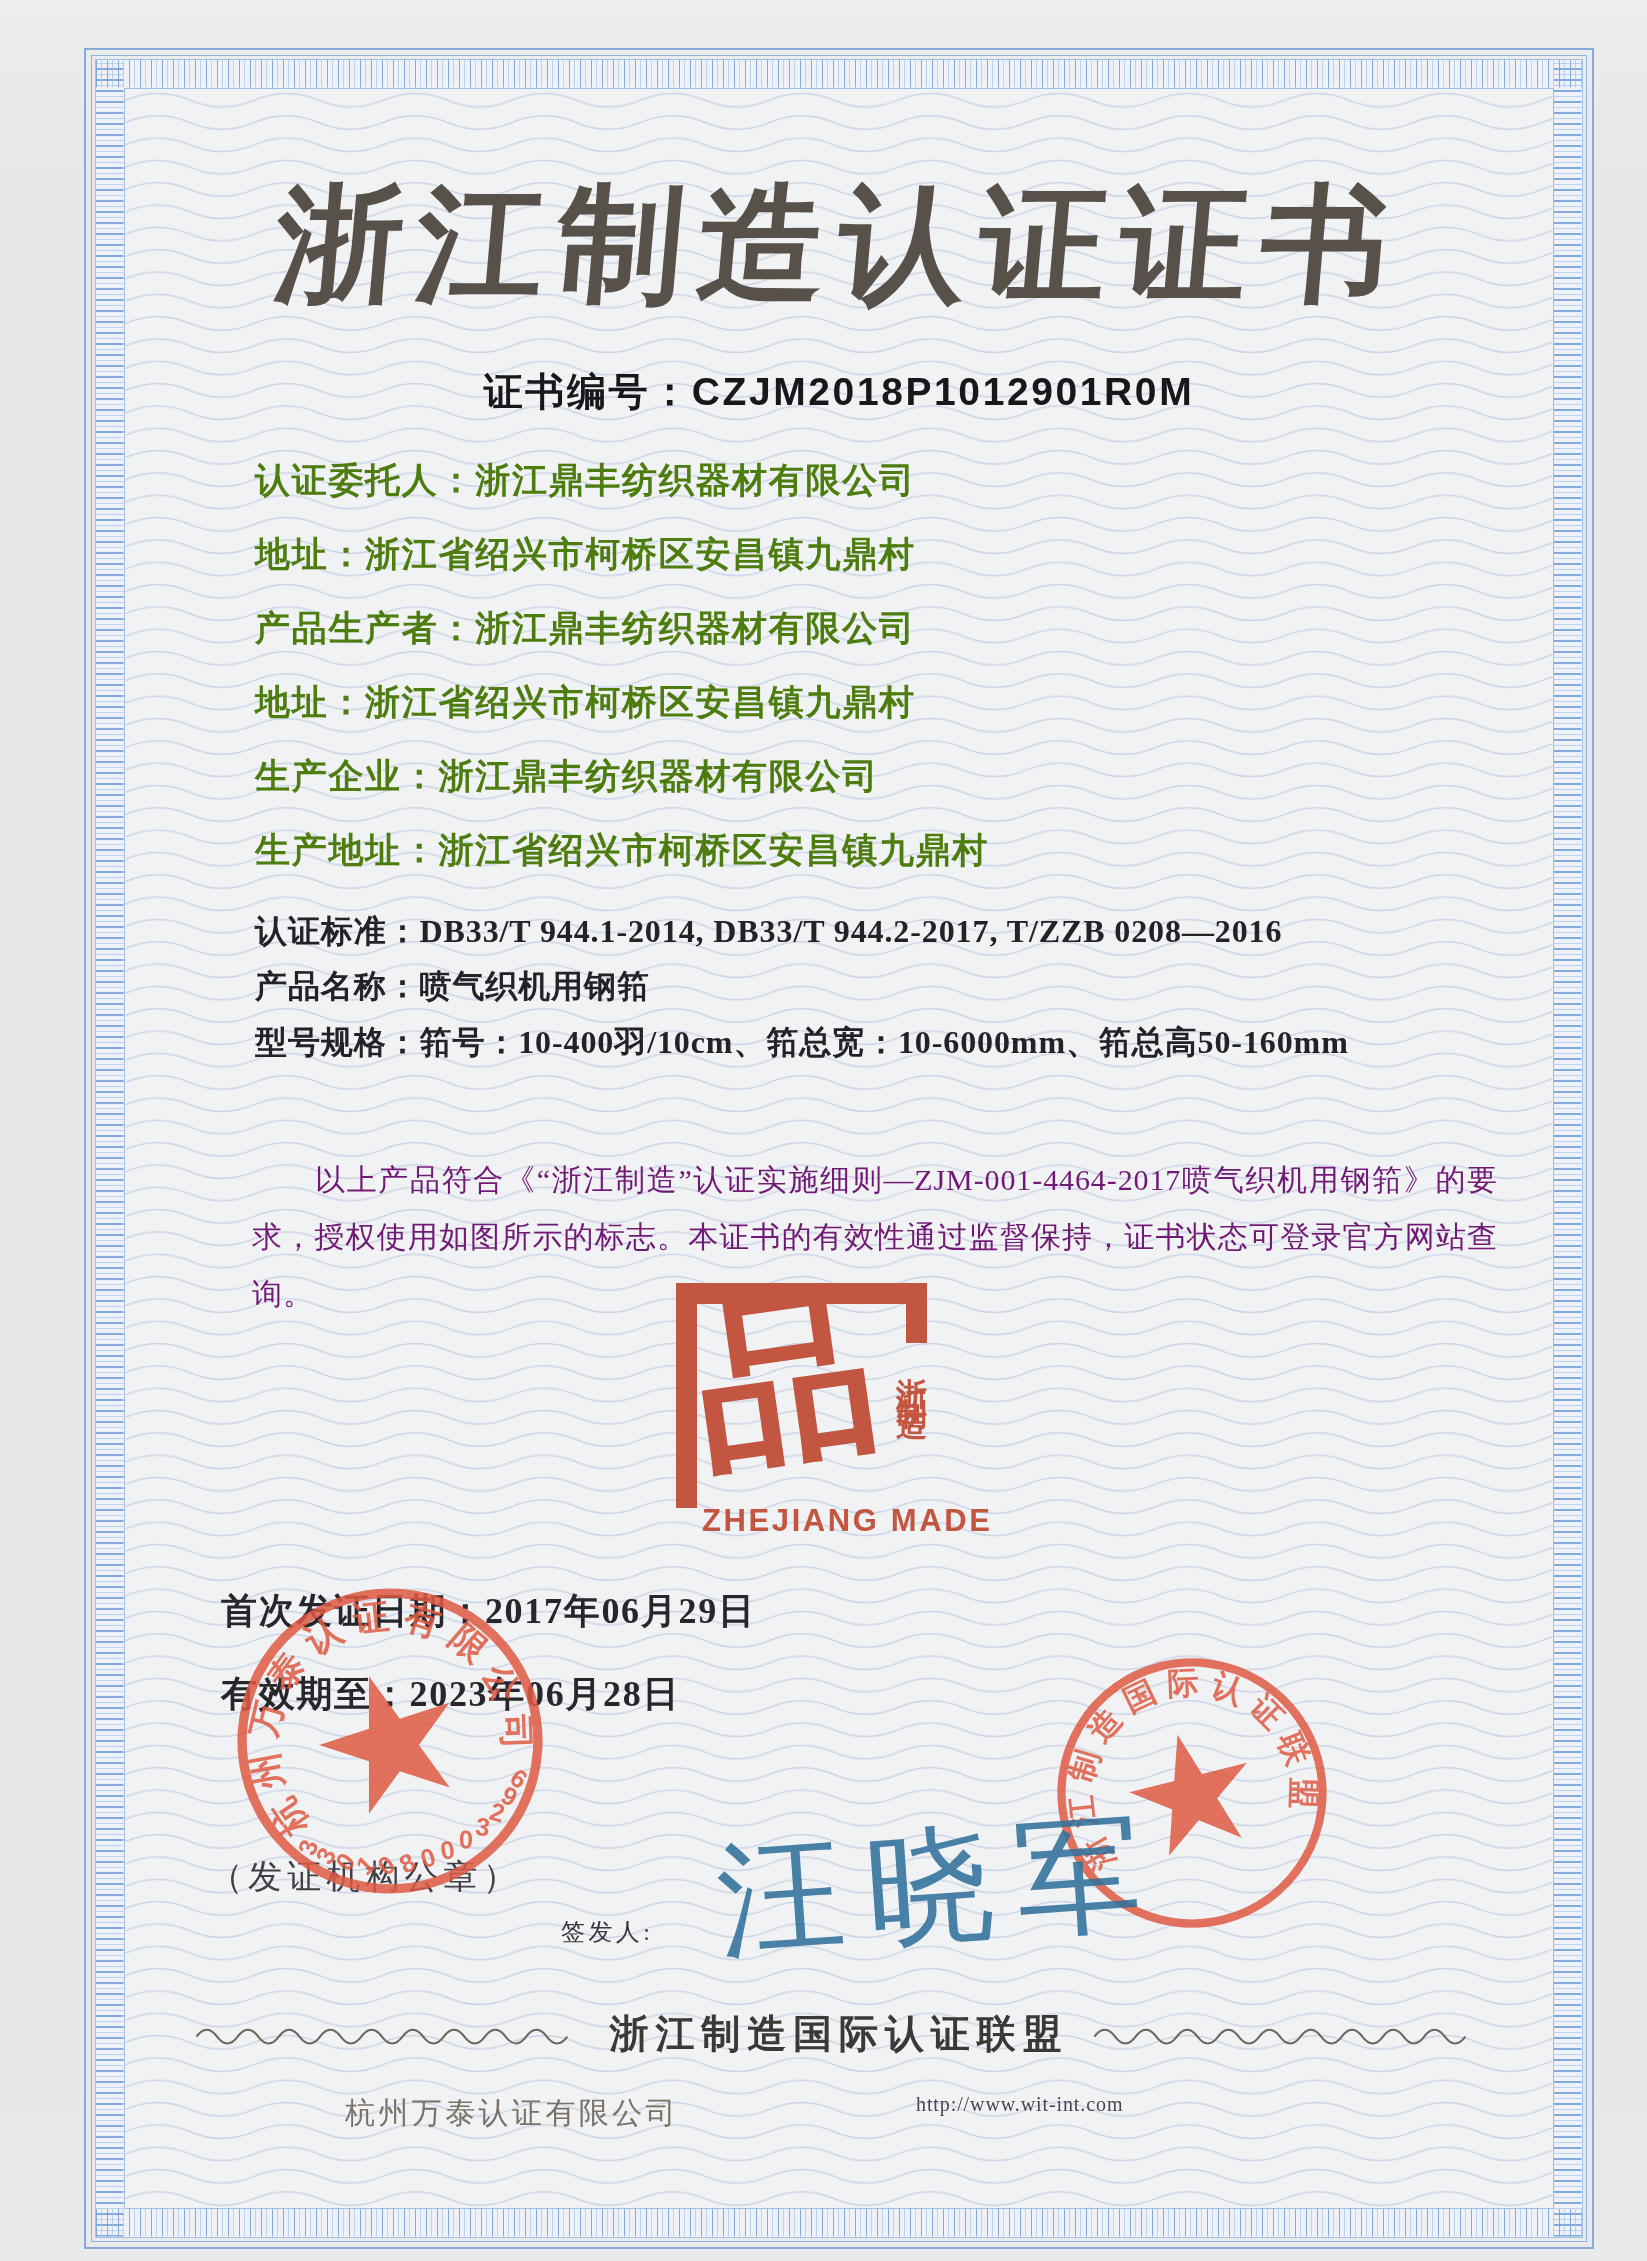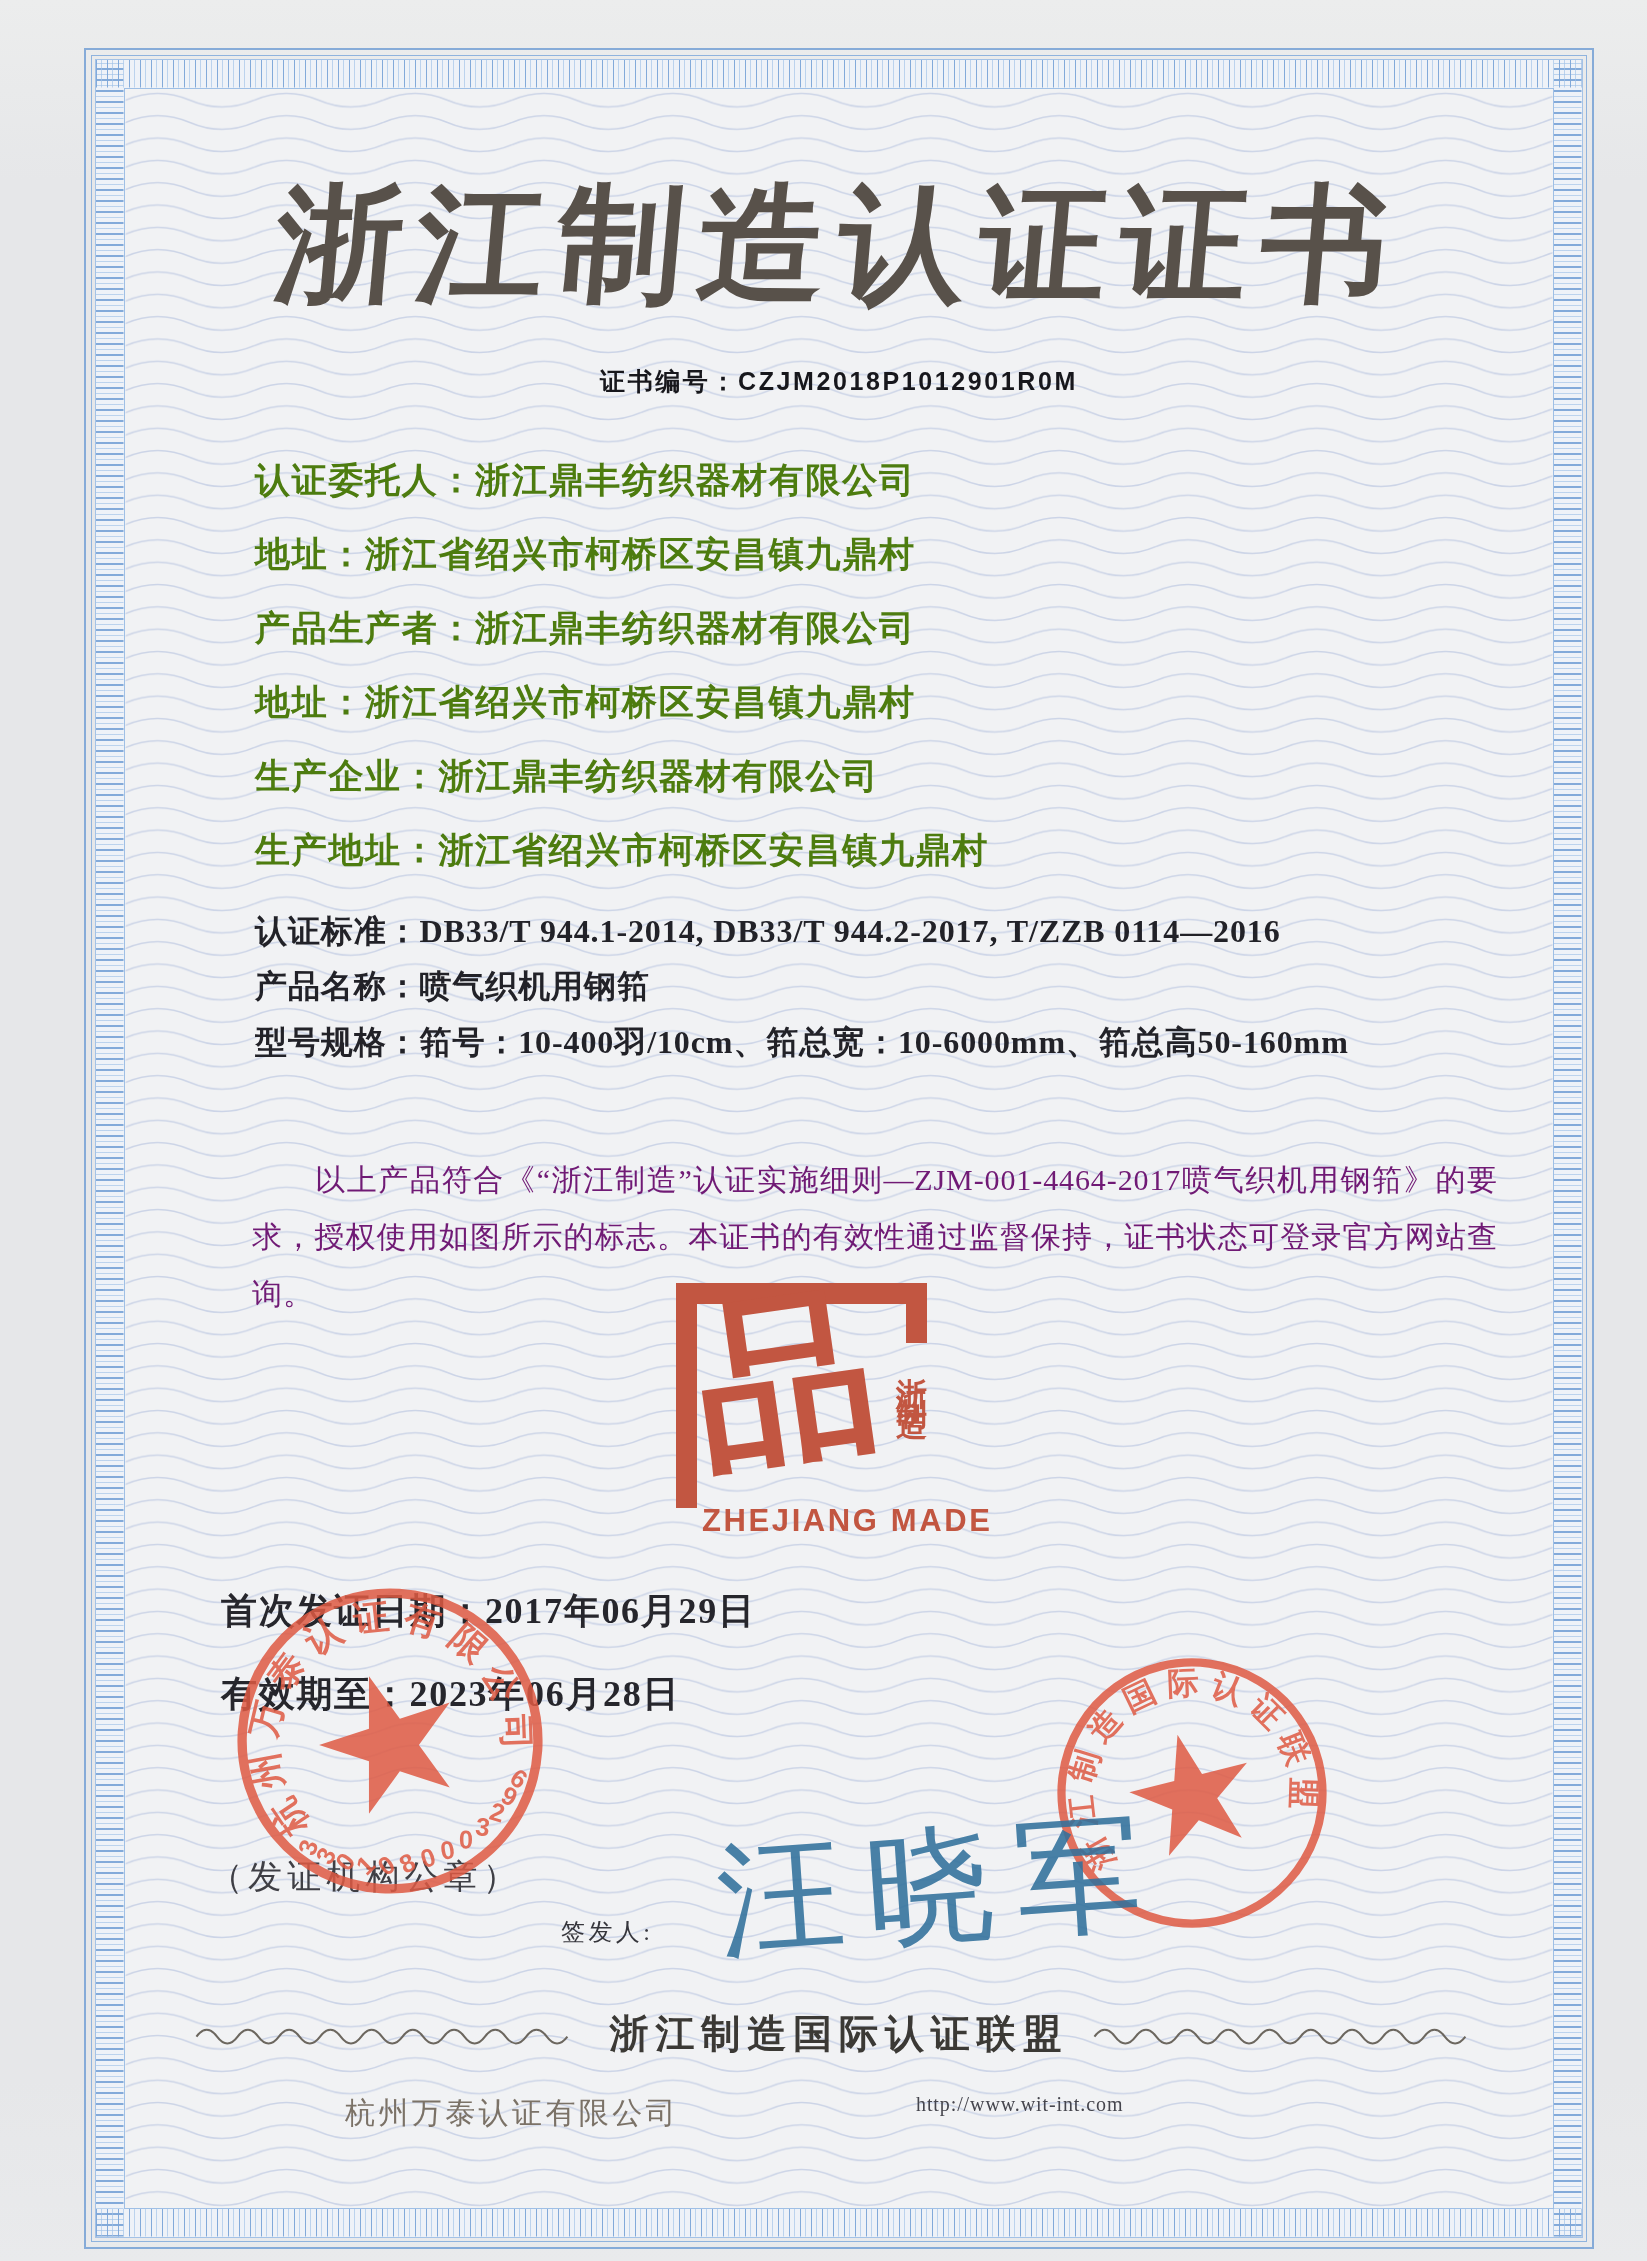--- a/index.html
+++ b/index.html
@@ -23,21 +23,21 @@
     background-size:100% 27.5px,100% 27.5px,27.5px 100%,27.5px 100%;
     background-position:top,bottom,left,right; background-repeat:no-repeat;}
   .inner{position:absolute; inset:27.5px; border:0.9px solid #9fbfe5; background:#f1f2f4; overflow:hidden;}
   .waves{position:absolute; inset:0; z-index:0;}
 
   
   .abs{position:absolute; z-index:2;}
   .title{top:72px; left:0; width:100%; text-align:center; font-size:127px; font-weight:700;
     color:#58514a; letter-spacing:13.7px; transform:skewX(-5deg); white-space:nowrap;}
   .certline{top:276px; left:0; width:100%; text-align:center;
-    font-family:"Liberation Sans",sans-serif; font-weight:700; font-size:25px;
+    font-family:"Liberation Sans",sans-serif; font-weight:700; font-size:39px;
     color:#17171c; letter-spacing:2.6px;}
   .fields{left:130px; top:374px;}
   .field{font-size:35px; font-weight:700; line-height:36px; margin-bottom:38px;
     letter-spacing:1.7px; color:#4d7c0f; white-space:nowrap;}
   .details{left:130px; top:825px;}
   .detail{font-size:32px; font-weight:700; line-height:34px; margin-bottom:21.4px;
     letter-spacing:0.9px; color:#222228; white-space:nowrap;}
   .para{left:127px; top:1062px; width:1246px; font-size:30px; line-height:57px;
     text-align:justify; text-indent:2.1em; color:#701a75; letter-spacing:0.9px;}
   .dates{left:96px; top:1503px;}
@@ -106,21 +106,21 @@
           <div class="abs fields">
             <div class="field">认证委托人：浙江鼎丰纺织器材有限公司</div>
             <div class="field">地址：浙江省绍兴市柯桥区安昌镇九鼎村</div>
             <div class="field">产品生产者：浙江鼎丰纺织器材有限公司</div>
             <div class="field">地址：浙江省绍兴市柯桥区安昌镇九鼎村</div>
             <div class="field">生产企业：浙江鼎丰纺织器材有限公司</div>
             <div class="field">生产地址：浙江省绍兴市柯桥区安昌镇九鼎村</div>
           </div>
 
           <div class="abs details">
-            <div class="detail">认证标准：DB33/T 944.1-2014, DB33/T 944.2-2017, T/ZZB 0114—2016</div>
+            <div class="detail">认证标准：DB33/T 944.1-2014, DB33/T 944.2-2017, T/ZZB 0208—2016</div>
             <div class="detail">产品名称：喷气织机用钢筘</div>
             <div class="detail">型号规格：筘号：10-400羽/10cm、筘总宽：10-6000mm、筘总高50-160mm</div>
           </div>
 
           <div class="abs para">以上产品符合《“浙江制造”认证实施细则—ZJM-001-4464-2017喷气织机用钢筘》的要求，授权使用如图所示的标志。本证书的有效性通过监督保持，证书状态可登录官方网站查询。</div>
 
           <div class="abs logo">
             <div class="bar bar-left"></div>
             <div class="bar bar-top"></div>
             <div class="bar bar-stub"></div>

